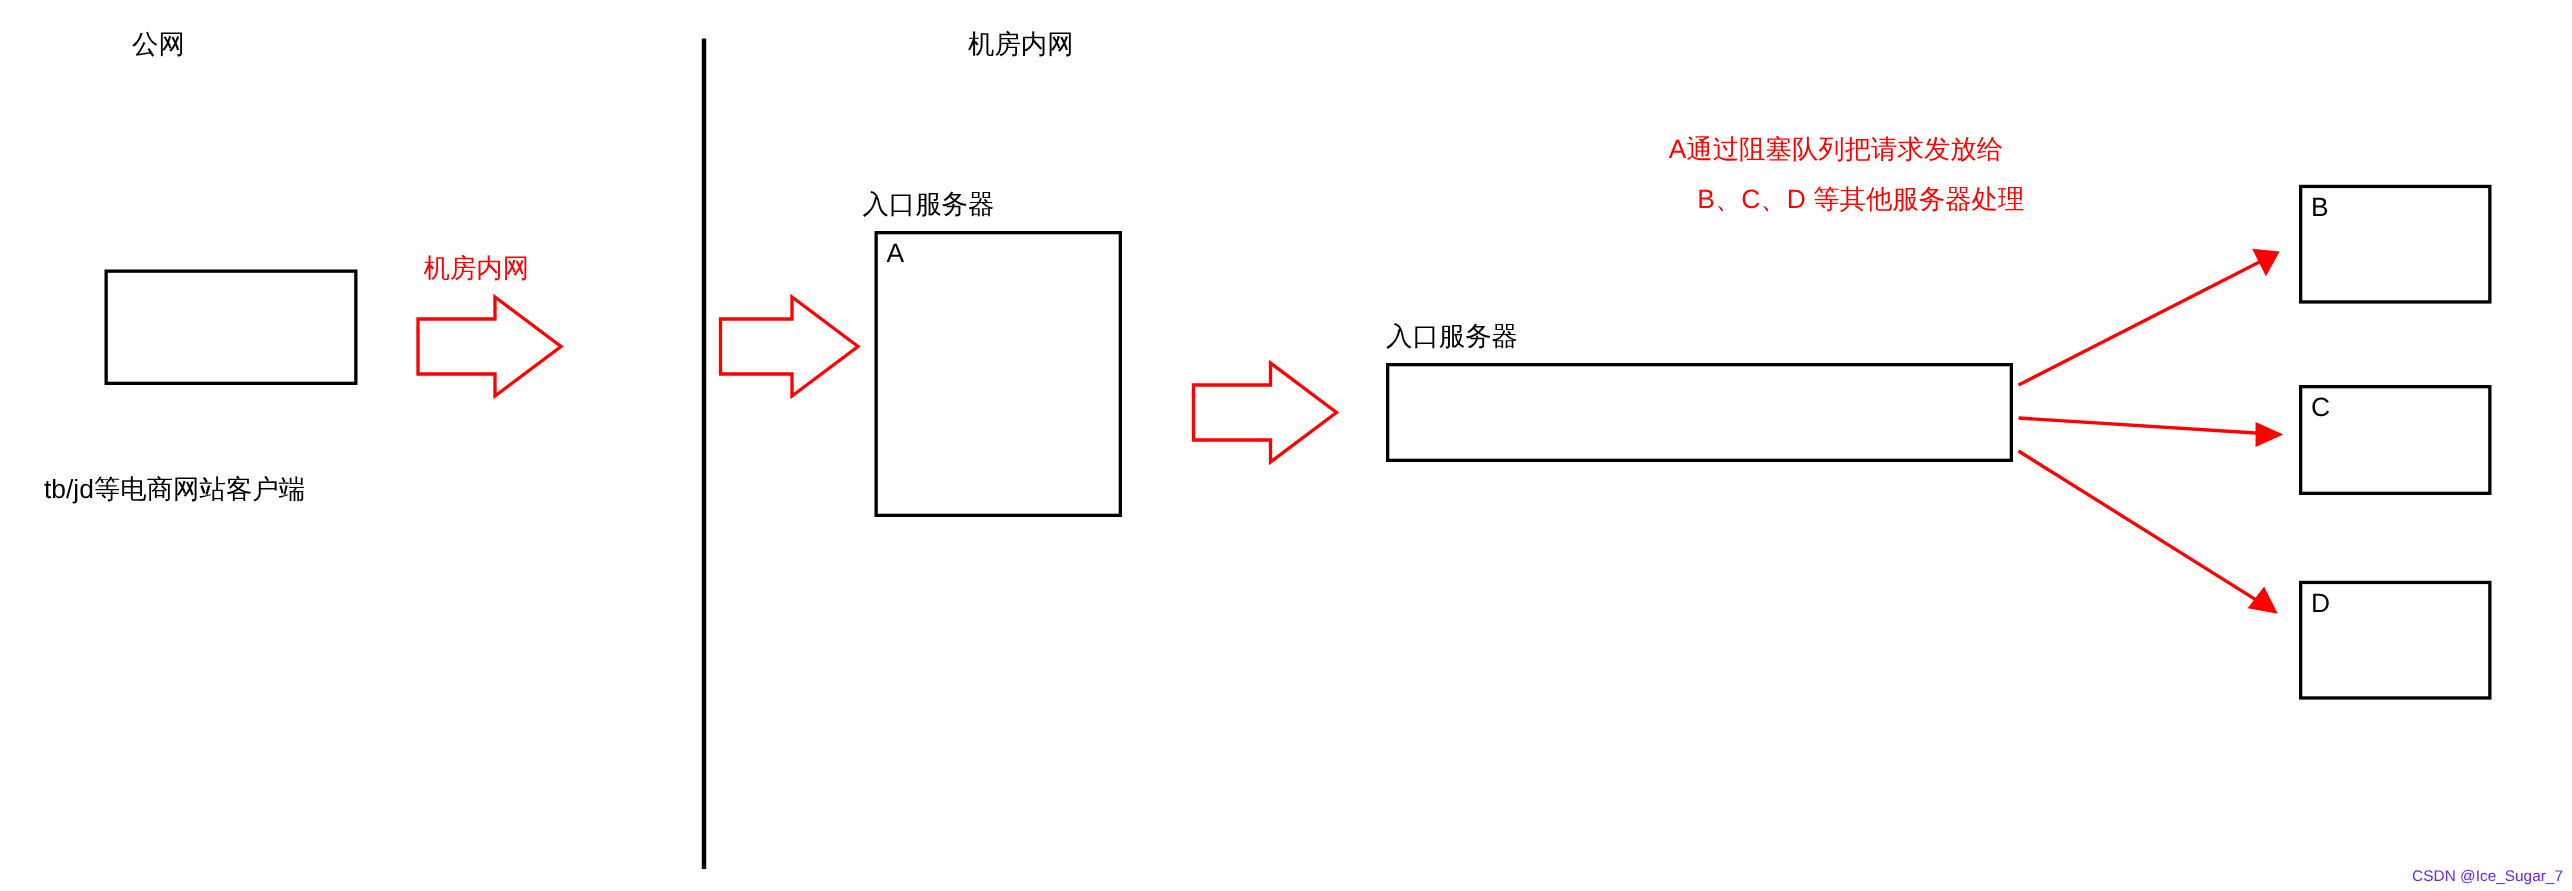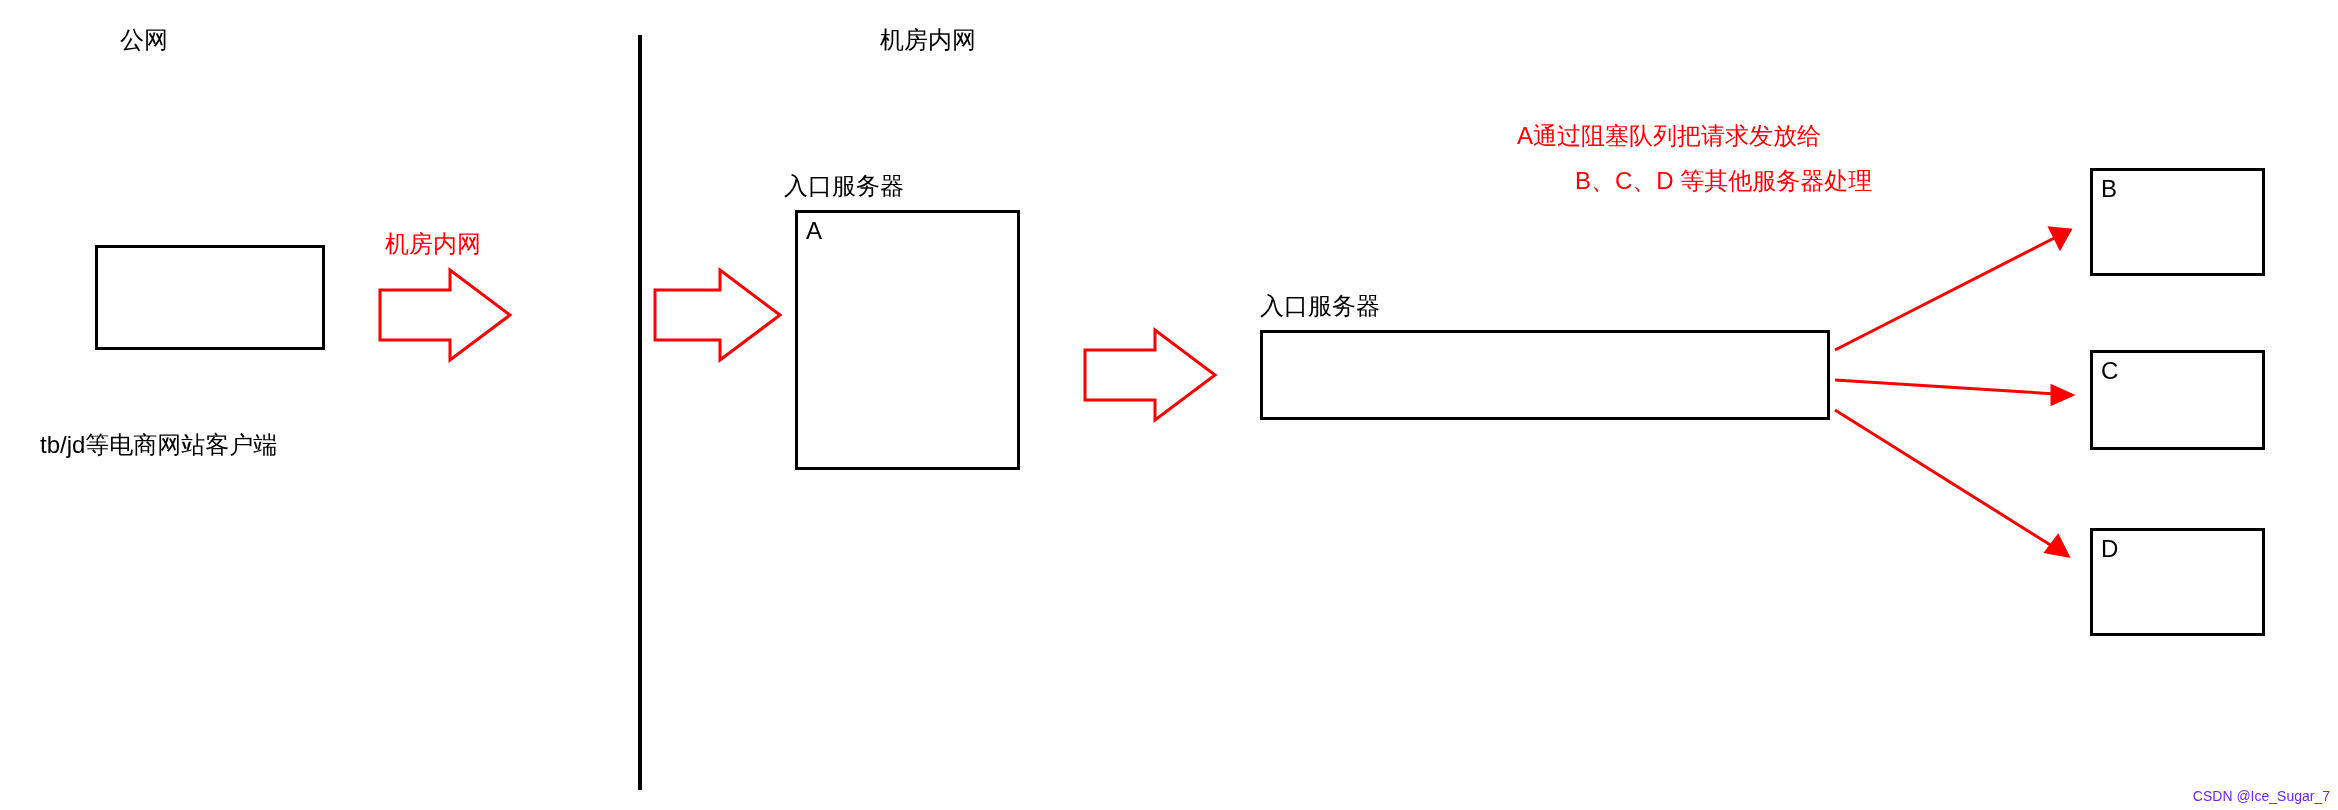--- a/index.html
+++ b/index.html
@@ -57,21 +57,21 @@
 <div class="box" style="left:795px; top:210px; width:225px; height:260px;">
   <div class="box-label">A</div>
 </div>
 
 <div class="label" style="left:1260px; top:290px;">入口服务器</div>
 <div class="box" style="left:1260px; top:330px; width:570px; height:90px;">
   <div class="box-label"></div>
 </div>
 
 <div class="label red" style="left:1517px; top:120px;">A通过阻塞队列把请求发放给</div>
-<div class="label red" style="left:1543px; top:165px;margin-left:32px;">B、C、D 等其他服务器处理</div>
+<div class="label red" style="left:1543px; top:165px;">B、C、D 等其他服务器处理</div>
 
 <div class="box" style="left:2090px; top:168px; width:175px; height:108px;">
   <div class="box-label">B</div>
 </div>
 <div class="box" style="left:2090px; top:350px; width:175px; height:100px;">
   <div class="box-label">C</div>
 </div>
 <div class="box" style="left:2090px; top:528px; width:175px; height:108px;">
   <div class="box-label">D</div>
 </div>

